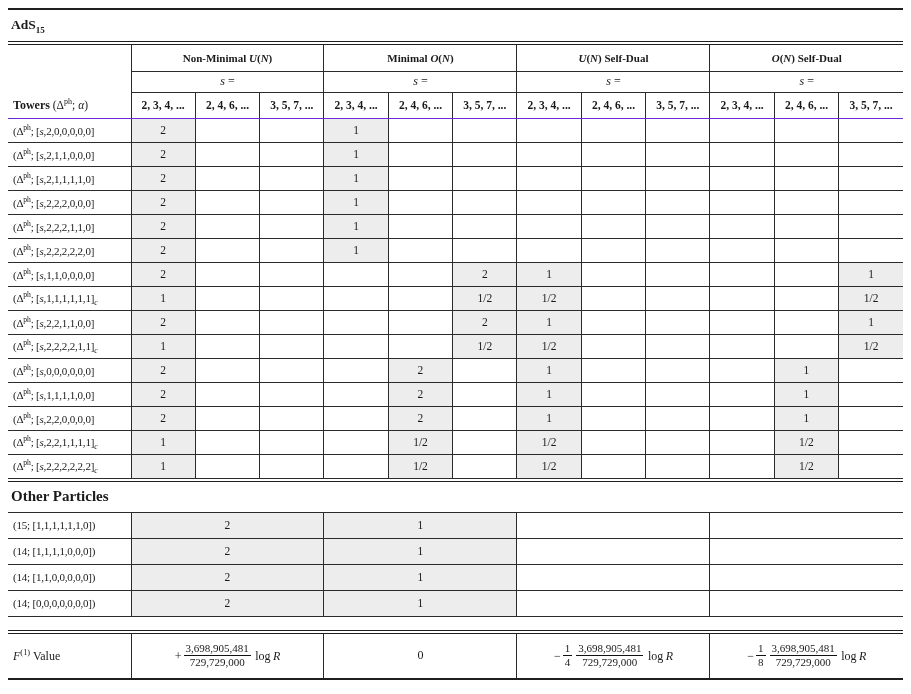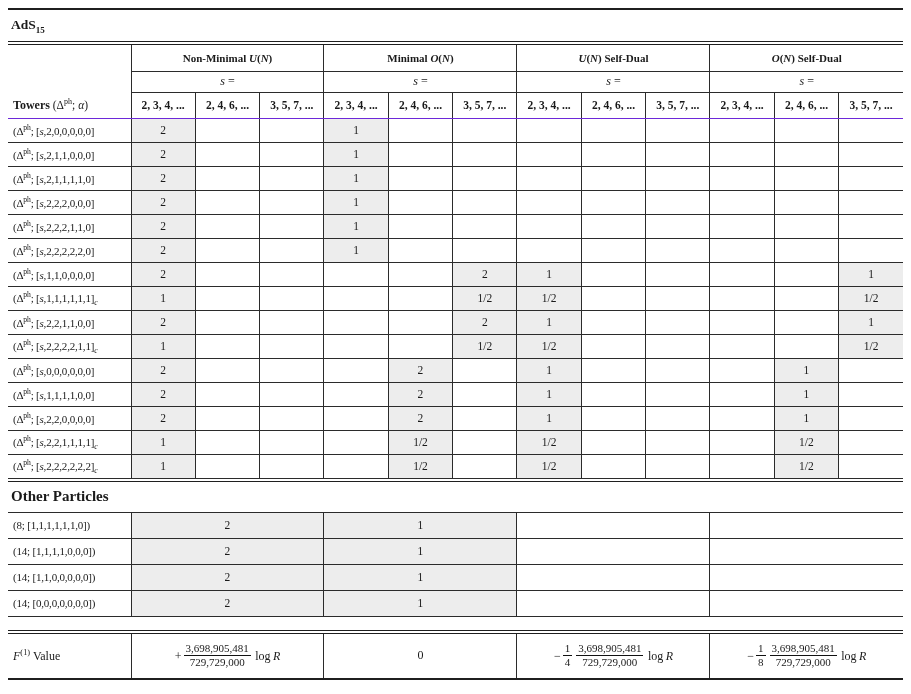--- a/index.html
+++ b/index.html
@@ -347,21 +347,21 @@
             <td colspan="13"></td>
           </tr>
 
       <tr class="section-row">
         <td colspan="13">Other Particles</td>
       </tr>
 
       </tbody>
         <tbody id="others-body">
           <tr class="other-row">
-            <td class="row-label">(8; [1,1,1,1,1,1,0])</td>
+            <td class="row-label">(15; [1,1,1,1,1,1,0])</td>
             <td class="span-cell shaded" colspan="3">2</td>
             <td class="span-cell shaded" colspan="3">1</td>
             <td class="span-cell" colspan="3"></td>
             <td class="span-cell" colspan="3"></td>
           </tr>
           <tr class="other-row">
             <td class="row-label">(14; [1,1,1,1,0,0,0])</td>
             <td class="span-cell shaded" colspan="3">2</td>
             <td class="span-cell shaded" colspan="3">1</td>
             <td class="span-cell" colspan="3"></td>

